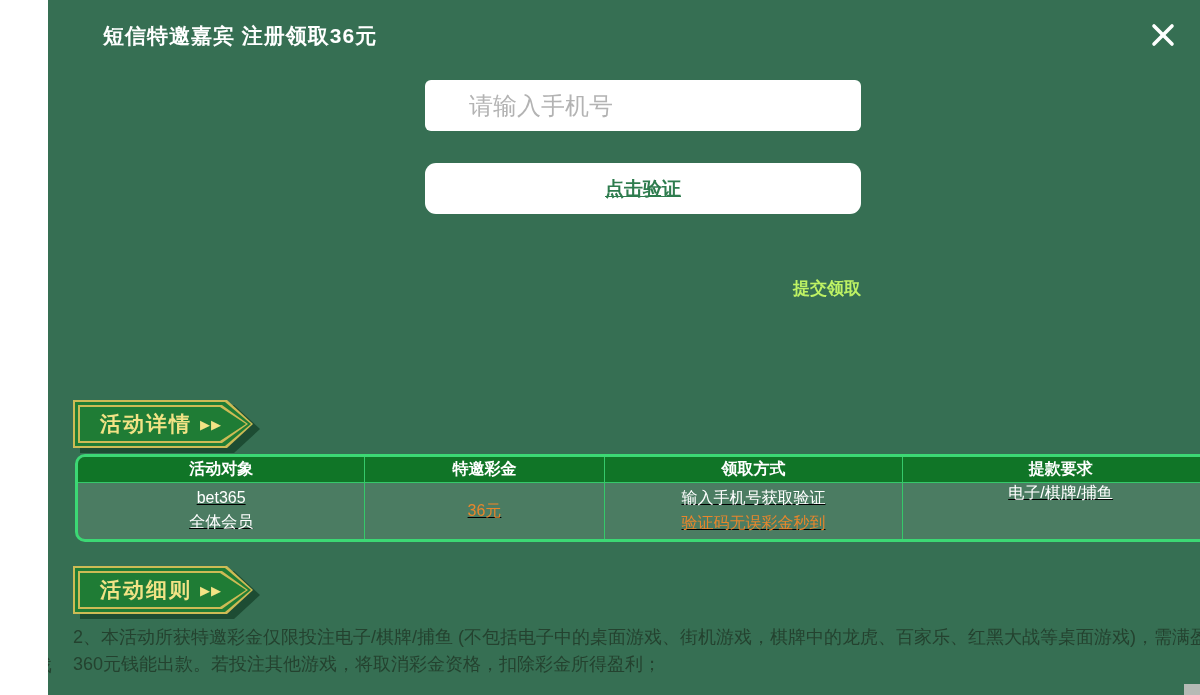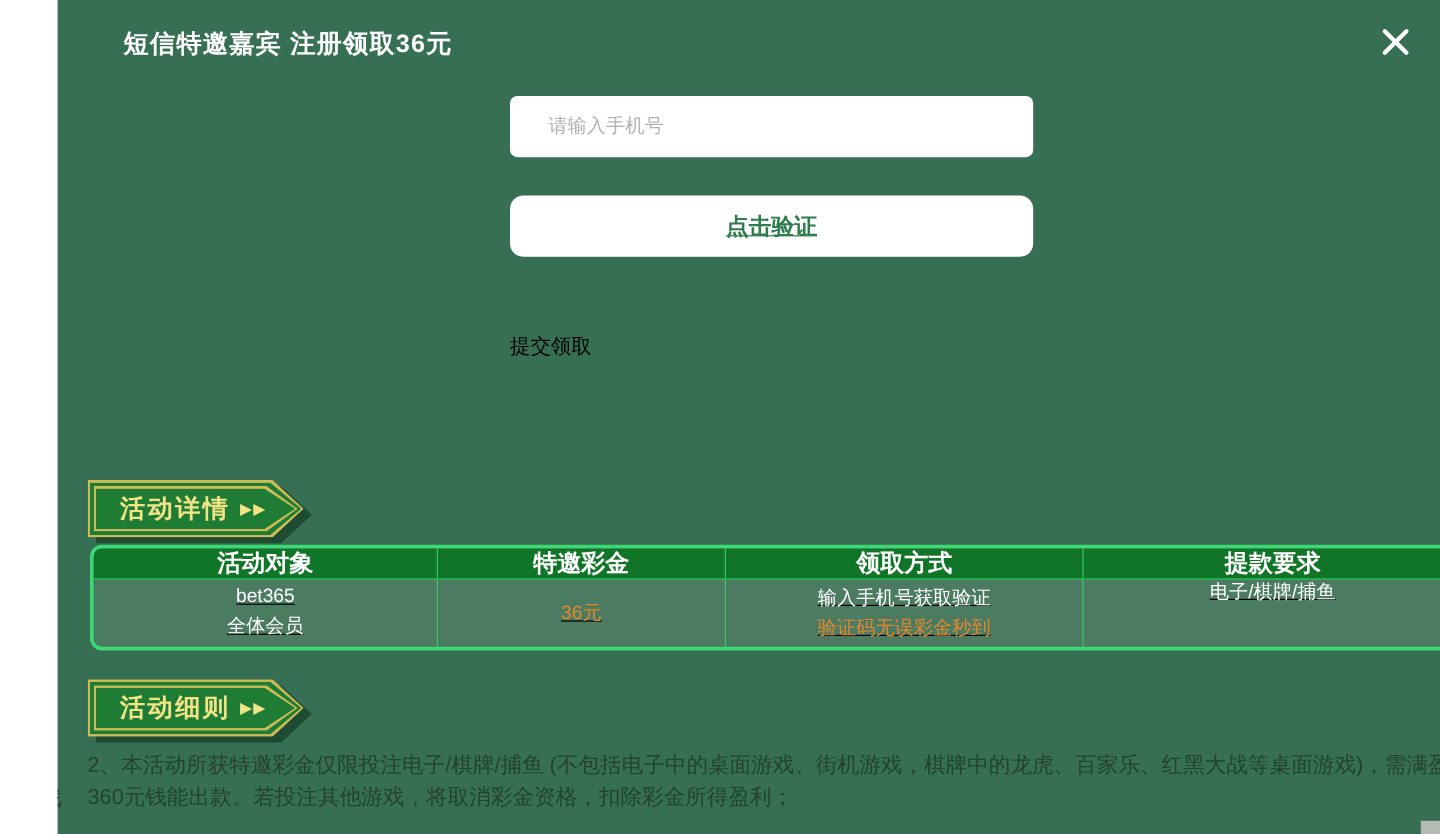--- a/index.html
+++ b/index.html
@@ -4,43 +4,43 @@
 <style>
   html,body{margin:0;padding:0;}
   body{font-family:"Liberation Sans","DejaVu Sans",sans-serif;}
   .screen{position:relative;width:1200px;height:695px;background:#366f53;overflow:hidden;margin-left:48px;}
 
   
   .page-title{position:absolute;left:55px;top:22px;font-size:21px;font-weight:bold;color:#ffffff;letter-spacing:1px;}
   .close-btn{position:absolute;left:1098px;top:20px;width:34px;height:34px;cursor:pointer;display:flex;align-items:center;justify-content:center;}
 
   
-  .phone-input{position:absolute;left:377px;top:80px;width:436px;height:51px;border:none;border-radius:6px;background:#ffffff;padding:0 0 0 32px;font-size:16px;color:#333;box-sizing:border-box;outline:none;font-family:"Liberation Sans","DejaVu Sans",sans-serif;}
+  .phone-input{position:absolute;left:377px;top:80px;width:436px;height:51px;border:none;border-radius:6px;background:#ffffff;padding:0 0 0 44px;font-size:24px;color:#333;box-sizing:border-box;outline:none;font-family:"Liberation Sans","DejaVu Sans",sans-serif;}
   .phone-input::placeholder{color:#b3b3b3;}
   .verify-btn{position:absolute;left:377px;top:163px;width:436px;height:51px;border:none;border-radius:11px;background:#ffffff;cursor:pointer;font-size:19px;font-weight:bold;color:#2e7c4e;text-decoration:underline;font-family:"Liberation Sans","DejaVu Sans",sans-serif;}
-  .submit-claim{position:absolute;left:377px;top:277px;width:436px;text-align:left;font-size:17px;color:#000000;cursor:pointer;}
+  .submit-claim{position:absolute;left:377px;top:277px;width:436px;text-align:right;font-size:17px;color:#bef264;cursor:pointer;font-weight:bold;}
 
   
   .badge{position:absolute;width:180px;height:48px;}
   .badge .ply{position:absolute;clip-path:polygon(0 0,calc(100% - 26px) 0,100% 50%,calc(100% - 26px) 100%,0 100%);}
   .badge .shadow{left:7px;top:5px;width:100%;height:100%;background:#1d4c33;}
   .badge .b1{inset:0;background:#cdbb55;}
   .badge .b2{inset:2px;background:#1f7c35;}
   .badge .b3{inset:5px;background:#cdbb55;}
   .badge .b4{inset:7px;background:#1f7c35;}
   .badge .b2,.badge .b3,.badge .b4{position:absolute;}
   .badge .label{position:absolute;inset:0;display:flex;align-items:center;padding-left:27px;color:#f2e385;font-size:21px;font-weight:bold;letter-spacing:2px;}
   .badge .arrows{font-size:13px;margin-left:8px;letter-spacing:1px;color:#f2e385;}
   .badge-details{left:25px;top:400px;}
   .badge-rules{left:25px;top:566px;}
 
   
   .promo-table{position:absolute;left:27px;top:454px;width:1140px;border:3px solid #3cd874;border-radius:10px;overflow:hidden;background:#4b7c62;}
   .t-head{display:grid;grid-template-columns:25.2% 21% 26.2% 27.6%;background:#107527;border-bottom:1px solid #35c96a;}
-  .t-head .th{height:25px;display:flex;align-items:center;justify-content:center;color:#ffffff;font-size:20px;font-weight:bold;border-right:1px solid #35c96a;}
+  .t-head .th{height:25px;display:flex;align-items:center;justify-content:center;color:#ffffff;font-size:16px;font-weight:bold;border-right:1px solid #35c96a;}
   .t-head .th:last-child{border-right:none;}
   .t-body{display:grid;grid-template-columns:25.2% 21% 26.2% 27.6%;text-decoration:underline;}
   .t-body .td{height:56px;display:flex;flex-direction:column;align-items:center;justify-content:space-evenly;color:#ffffff;font-size:16px;border-right:1px solid #35c96a;text-align:center;}
   .t-body .td:last-child{border-right:none;justify-content:space-between;}
   .orange{color:#e8862c;}
 
   
   .rules{position:absolute;left:25px;top:624px;width:1162px;color:#24422f;font-size:18px;line-height:27px;}
   .rules p{margin:0;}
 

